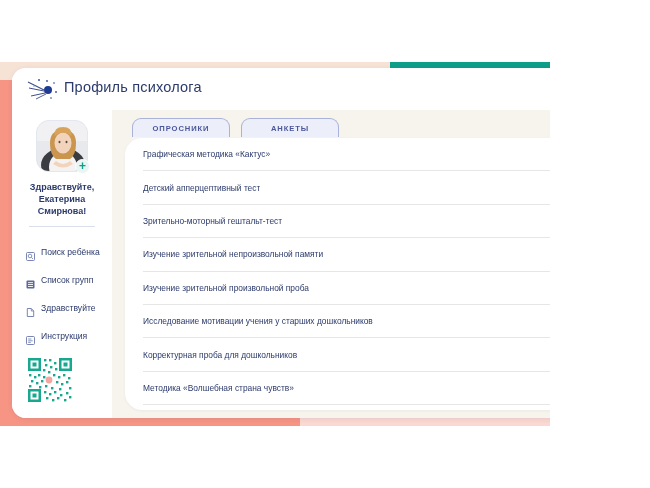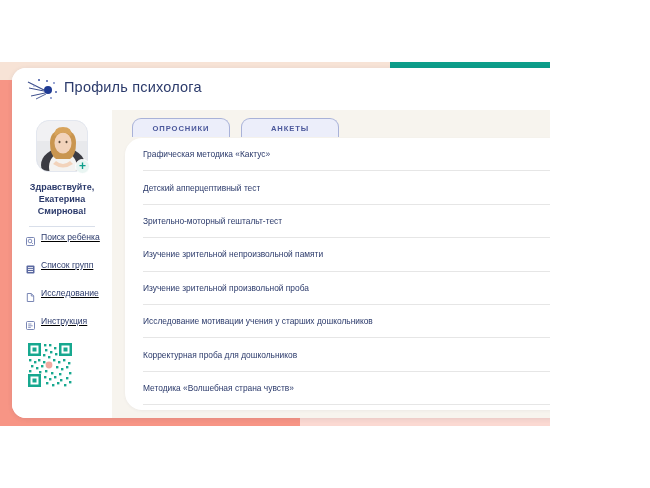--- a/index.html
+++ b/index.html
@@ -175,23 +175,22 @@
     color: #2b3a6b;
     font-weight: bold;
   }
   .side-divider {
     width: 66px;
     height: 1px;
     background: #d9dfea;
     margin: 9px auto 0;
   }
   .nav {
-    margin-top: 2px;
+    margin-top: 17px;
     padding-left: 14px;
-    text-decoration: underline;
   }
   .nav-item {
     display: flex;
     align-items: center;
     gap: 6px;
     height: 15px;
     margin-bottom: 13px;
     cursor: pointer;
   }
   .nav-icon {
@@ -382,21 +381,21 @@
           <span class="nav-label">Список групп</span>
         </div>
 
         <div class="nav-item">
           <span class="nav-icon">
             <svg width="9" height="9" viewBox="0 0 9 9">
               <path d="M1.3.5 h4 l2.4 2.4 v5.6 h-6.4z" fill="none" stroke="#6b79ad" stroke-width=".9"></path>
               <path d="M5.3.7 v2.3 h2.2" fill="none" stroke="#6b79ad" stroke-width=".8"></path>
             </svg>
           </span>
-          <span class="nav-label">Исследование</span>
+          <span class="nav-label">Здравствуйте</span>
         </div>
 
         <div class="nav-item">
           <span class="nav-icon">
             <svg width="9" height="9" viewBox="0 0 9 9">
               <rect x=".5" y=".5" width="8" height="8" rx="1" fill="none" stroke="#6b79ad" stroke-width=".9"></rect>
               <path d="M2.2 3 h3.2 M2.2 4.8 h4.5 M2.2 6.4 h2.6" stroke="#6b79ad" stroke-width=".8"></path>
             </svg>
           </span>
           <span class="nav-label">Инструкция</span>

